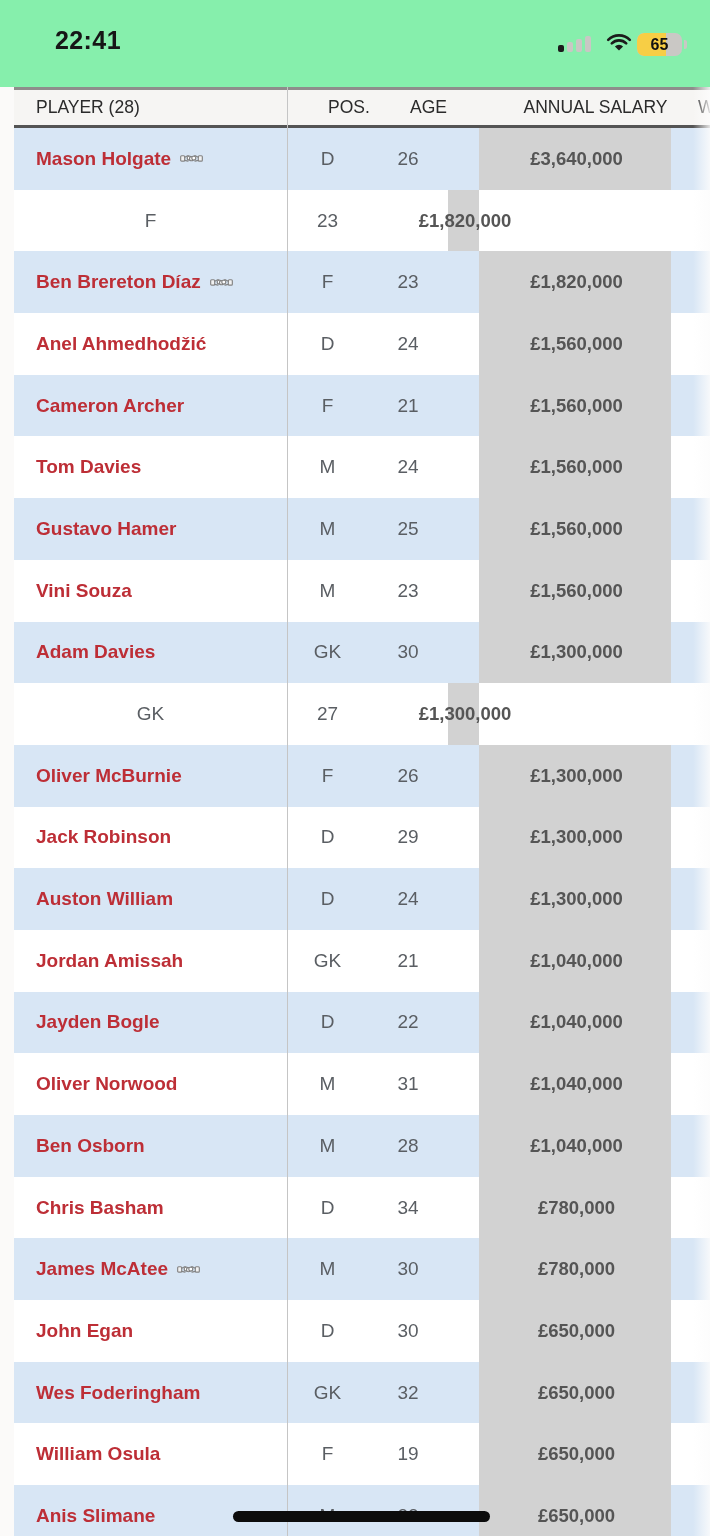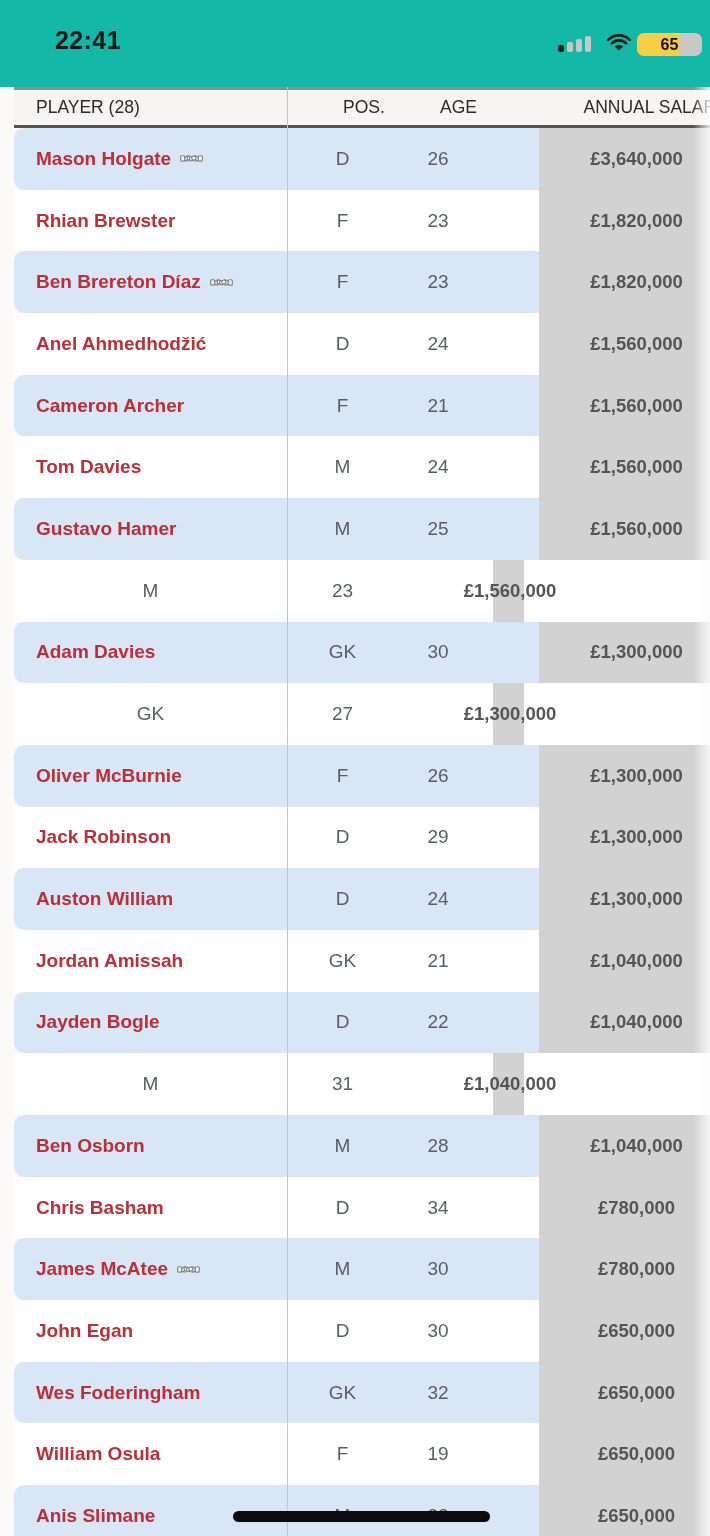--- a/index.html
+++ b/index.html
@@ -2,43 +2,43 @@
 <html><head>
 <meta charset="utf-8">
 <style>
   * { margin:0; padding:0; box-sizing:border-box; }
   html,body { width:710px; }
   body { font-family:"Liberation Sans", sans-serif; background:#fbfaf9; }
 
   .screen { position:relative; width:710px; height:1536px; overflow:hidden; background:#fbfaf9; }
 
   
-  .statusbar { position:absolute; top:0; left:0; width:710px; height:87px; background:#14b8a6; z-index:5; }
+  .statusbar { position:absolute; top:0; left:0; width:710px; height:87px; background:#86efac; z-index:5; }
   .time { position:absolute; left:55px; top:26px; font-size:25px; font-weight:700; color:#161616; letter-spacing:0.4px; }
   .signal { position:absolute; left:558px; top:35px; width:40px; height:17px; display:flex; align-items:flex-end; gap:3px; }
   .signal .bar { width:6px; border-radius:2px; background:#c9c7c4; }
   .signal .bar.on { background:#1b1b1b; }
   .wifi { position:absolute; left:605px; top:33px; }
-  .battery { position:absolute; left:637px; top:33px; width:65px; height:23px; border-radius:7px; background:#cac8c5; overflow:hidden; }
+  .battery { position:absolute; left:637px; top:33px; width:45px; height:23px; border-radius:7px; background:#cac8c5; overflow:hidden; }
   .battery .fill { position:absolute; left:0; top:0; bottom:0; border-radius:7px 0 0 7px; background:#f7ce45; }
   .battery .pct { position:absolute; inset:0; display:flex; align-items:center; justify-content:center; font-size:16px; font-weight:700; color:#111; }
   .battery-cap { position:absolute; left:684px; top:40px; width:3px; height:9px; border-radius:0 2px 2px 0; background:#cac8c5; }
 
   
   .table { position:absolute; left:14px; top:87px; width:696px; }
-  .grid-row { display:grid; grid-template-columns:273px 81px 80px 31px 192px 39px;gap:15px; }
+  .grid-row { display:grid; grid-template-columns:273px 81px 80px 31px 192px 39px; }
 
   .thead { height:41px; background:#f6f5f3; border-top:3px solid #8e8d8b; border-bottom:3px solid #545454; align-items:center; color:#2b2b2b; font-size:17.5px; }
   .th-player { padding-left:22px; }
   .th-center { text-align:center;margin-left:41px; }
   .th-edge { overflow:hidden; white-space:nowrap; }
   .th-edge span { display:inline-block; margin-left:27px; color:#2b2b2b; }
 
   .row { height:61.7px; align-items:center; background:#ffffff; }
-  .row.alt { background:#d8e6f5;border-radius:10px; }
+  .row.alt { background:#d8e6f5; }
   .cell-player { padding-left:22px; display:flex; align-items:center; gap:9px; overflow:hidden; white-space:nowrap; }
   .player-link { color:#bd2e36; font-weight:700; font-size:19px; text-decoration:none; }
   .hs { flex:0 0 auto; display:inline-flex; }
   .cell-pos, .cell-age { text-align:center; color:#5a5e63; font-size:19px; }
   .cell-sal { height:100%; background:#d2d2d2; display:flex; align-items:center; justify-content:center; padding-left:3px; color:#555; font-weight:700; font-size:18.5px; }
 
   .v-divider { position:absolute; left:287px; top:87px; height:1449px; width:1px; background:#c5c5c5; z-index:3; }
   .right-fade { position:absolute; right:0; top:87px; height:1449px; width:17px;
                 background:linear-gradient(to right, rgba(252,252,252,0), rgba(252,252,252,0.85)); z-index:4; }
 
@@ -94,24 +94,20 @@
       </span>
     </div>
     <div class="cell-pos pos">D</div>
     <div class="cell-age age">26</div>
     <div></div>
     <div class="cell-sal sal">£3,640,000</div>
     <div></div>
   </div>
 
   <div class="row grid-row">
-    <div class="cell-player">
-      <a class="player-link p-name" href="#">Rhian Brewster</a>
-
-    </div>
     <div class="cell-pos pos">F</div>
     <div class="cell-age age">23</div>
     <div></div>
     <div class="cell-sal sal">£1,820,000</div>
     <div></div>
   </div>
 
   <div class="row grid-row alt">
     <div class="cell-player">
       <a class="player-link p-name" href="#">Ben Brereton Díaz</a>
@@ -175,20 +171,24 @@
 
     </div>
     <div class="cell-pos pos">M</div>
     <div class="cell-age age">25</div>
     <div></div>
     <div class="cell-sal sal">£1,560,000</div>
     <div></div>
   </div>
 
   <div class="row grid-row">
+    <div class="cell-player">
+      <a class="player-link p-name" href="#">Vini Souza</a>
+
+    </div>
     <div class="cell-pos pos">M</div>
     <div class="cell-age age">23</div>
     <div></div>
     <div class="cell-sal sal">£1,560,000</div>
     <div></div>
   </div>
 
   <div class="row grid-row alt">
     <div class="cell-player">
       <a class="player-link p-name" href="#">Adam Davies</a>
@@ -263,20 +263,24 @@
 
     </div>
     <div class="cell-pos pos">D</div>
     <div class="cell-age age">22</div>
     <div></div>
     <div class="cell-sal sal">£1,040,000</div>
     <div></div>
   </div>
 
   <div class="row grid-row">
+    <div class="cell-player">
+      <a class="player-link p-name" href="#">Oliver Norwood</a>
+
+    </div>
     <div class="cell-pos pos">M</div>
     <div class="cell-age age">31</div>
     <div></div>
     <div class="cell-sal sal">£1,040,000</div>
     <div></div>
   </div>
 
   <div class="row grid-row alt">
     <div class="cell-player">
       <a class="player-link p-name" href="#">Ben Osborn</a>

